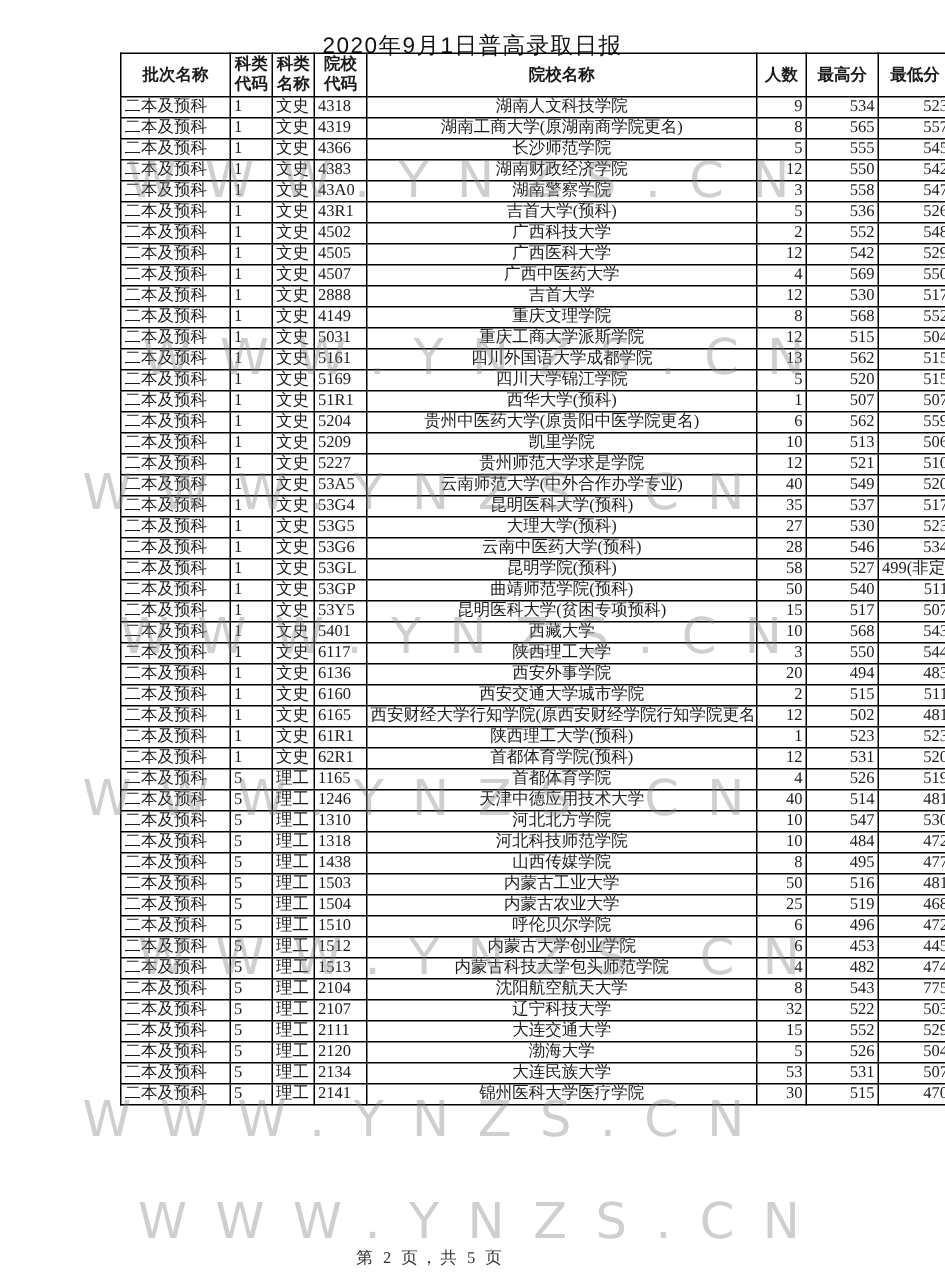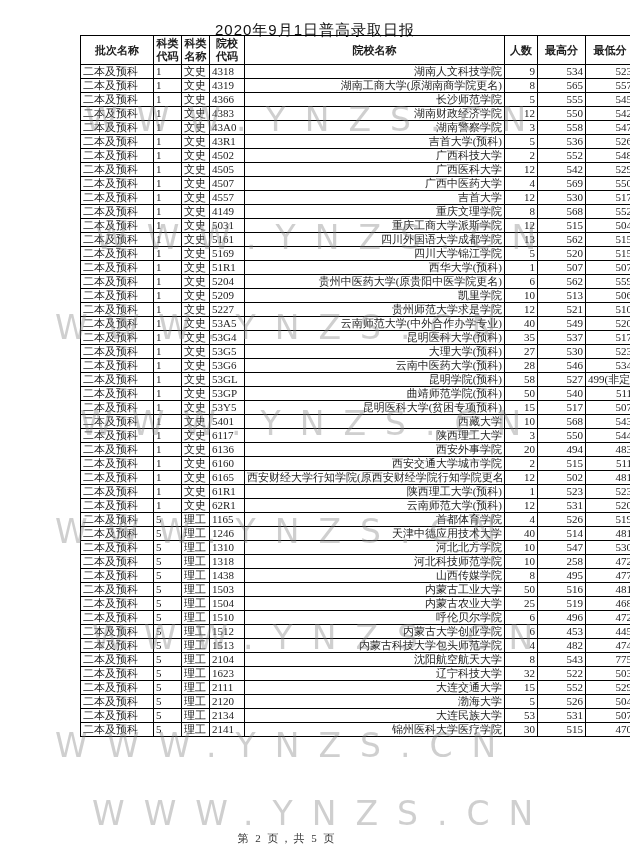--- a/index.html
+++ b/index.html
@@ -63,21 +63,21 @@
   .w0 { width: 73px; }
   .w1 { width: 28px; }
   .w2 { width: 28px; }
   .w3 { width: 35px; }
   .w4 { width: 260px; }
   .w5 { width: 33px; }
   .w6 { width: 48px; }
   .w7 { width: 49px; }
   
   td.col0, td.col1, td.col2, td.col3 { text-align: left; }
-  td.col4 { text-align: right; white-space: normal; word-break: break-all; }
+  td.col4 { text-align: center; white-space: normal; word-break: break-all; }
   td.col5, td.col6 { text-align: right; }
   td.col7 { text-align: right; white-space: normal; word-break: break-all; }
   td.col7.wrapped { text-align: left; }
   .footer {
     position: absolute;
     top: 831px;
     left: 0;
     width: 574px;
     text-align: center;
     font-size: 11px;
@@ -220,21 +220,21 @@
           <td class="col3">4507</td>
           <td class="col4">广西中医药大学</td>
           <td class="col5">4</td>
           <td class="col6">569</td>
           <td class="col7">550</td>
         </tr>
         <tr>
           <td class="col0">二本及预科</td>
           <td class="col1">1</td>
           <td class="col2">文史</td>
-          <td class="col3">4557</td>
+          <td class="col3">2888</td>
           <td class="col4">吉首大学</td>
           <td class="col5">12</td>
           <td class="col6">530</td>
           <td class="col7">517</td>
         </tr>
         <tr>
           <td class="col0">二本及预科</td>
           <td class="col1">1</td>
           <td class="col2">文史</td>
           <td class="col3">4149</td>
@@ -441,21 +441,21 @@
           <td class="col4">陕西理工大学(预科)</td>
           <td class="col5">1</td>
           <td class="col6">523</td>
           <td class="col7">523</td>
         </tr>
         <tr>
           <td class="col0">二本及预科</td>
           <td class="col1">1</td>
           <td class="col2">文史</td>
           <td class="col3">62R1</td>
-          <td class="col4">云南师范大学(预科)</td>
+          <td class="col4">首都体育学院(预科)</td>
           <td class="col5">12</td>
           <td class="col6">531</td>
           <td class="col7">520</td>
         </tr>
         <tr>
           <td class="col0">二本及预科</td>
           <td class="col1">5</td>
           <td class="col2">理工</td>
           <td class="col3">1165</td>
           <td class="col4">首都体育学院</td>
@@ -483,21 +483,21 @@
           <td class="col6">547</td>
           <td class="col7">530</td>
         </tr>
         <tr>
           <td class="col0">二本及预科</td>
           <td class="col1">5</td>
           <td class="col2">理工</td>
           <td class="col3">1318</td>
           <td class="col4">河北科技师范学院</td>
           <td class="col5">10</td>
-          <td class="col6">258</td>
+          <td class="col6">484</td>
           <td class="col7">472</td>
         </tr>
         <tr>
           <td class="col0">二本及预科</td>
           <td class="col1">5</td>
           <td class="col2">理工</td>
           <td class="col3">1438</td>
           <td class="col4">山西传媒学院</td>
           <td class="col5">8</td>
           <td class="col6">495</td>
@@ -560,21 +560,21 @@
           <td class="col3">2104</td>
           <td class="col4">沈阳航空航天大学</td>
           <td class="col5">8</td>
           <td class="col6">543</td>
           <td class="col7">775</td>
         </tr>
         <tr>
           <td class="col0">二本及预科</td>
           <td class="col1">5</td>
           <td class="col2">理工</td>
-          <td class="col3">1623</td>
+          <td class="col3">2107</td>
           <td class="col4">辽宁科技大学</td>
           <td class="col5">32</td>
           <td class="col6">522</td>
           <td class="col7">503</td>
         </tr>
         <tr>
           <td class="col0">二本及预科</td>
           <td class="col1">5</td>
           <td class="col2">理工</td>
           <td class="col3">2111</td>

